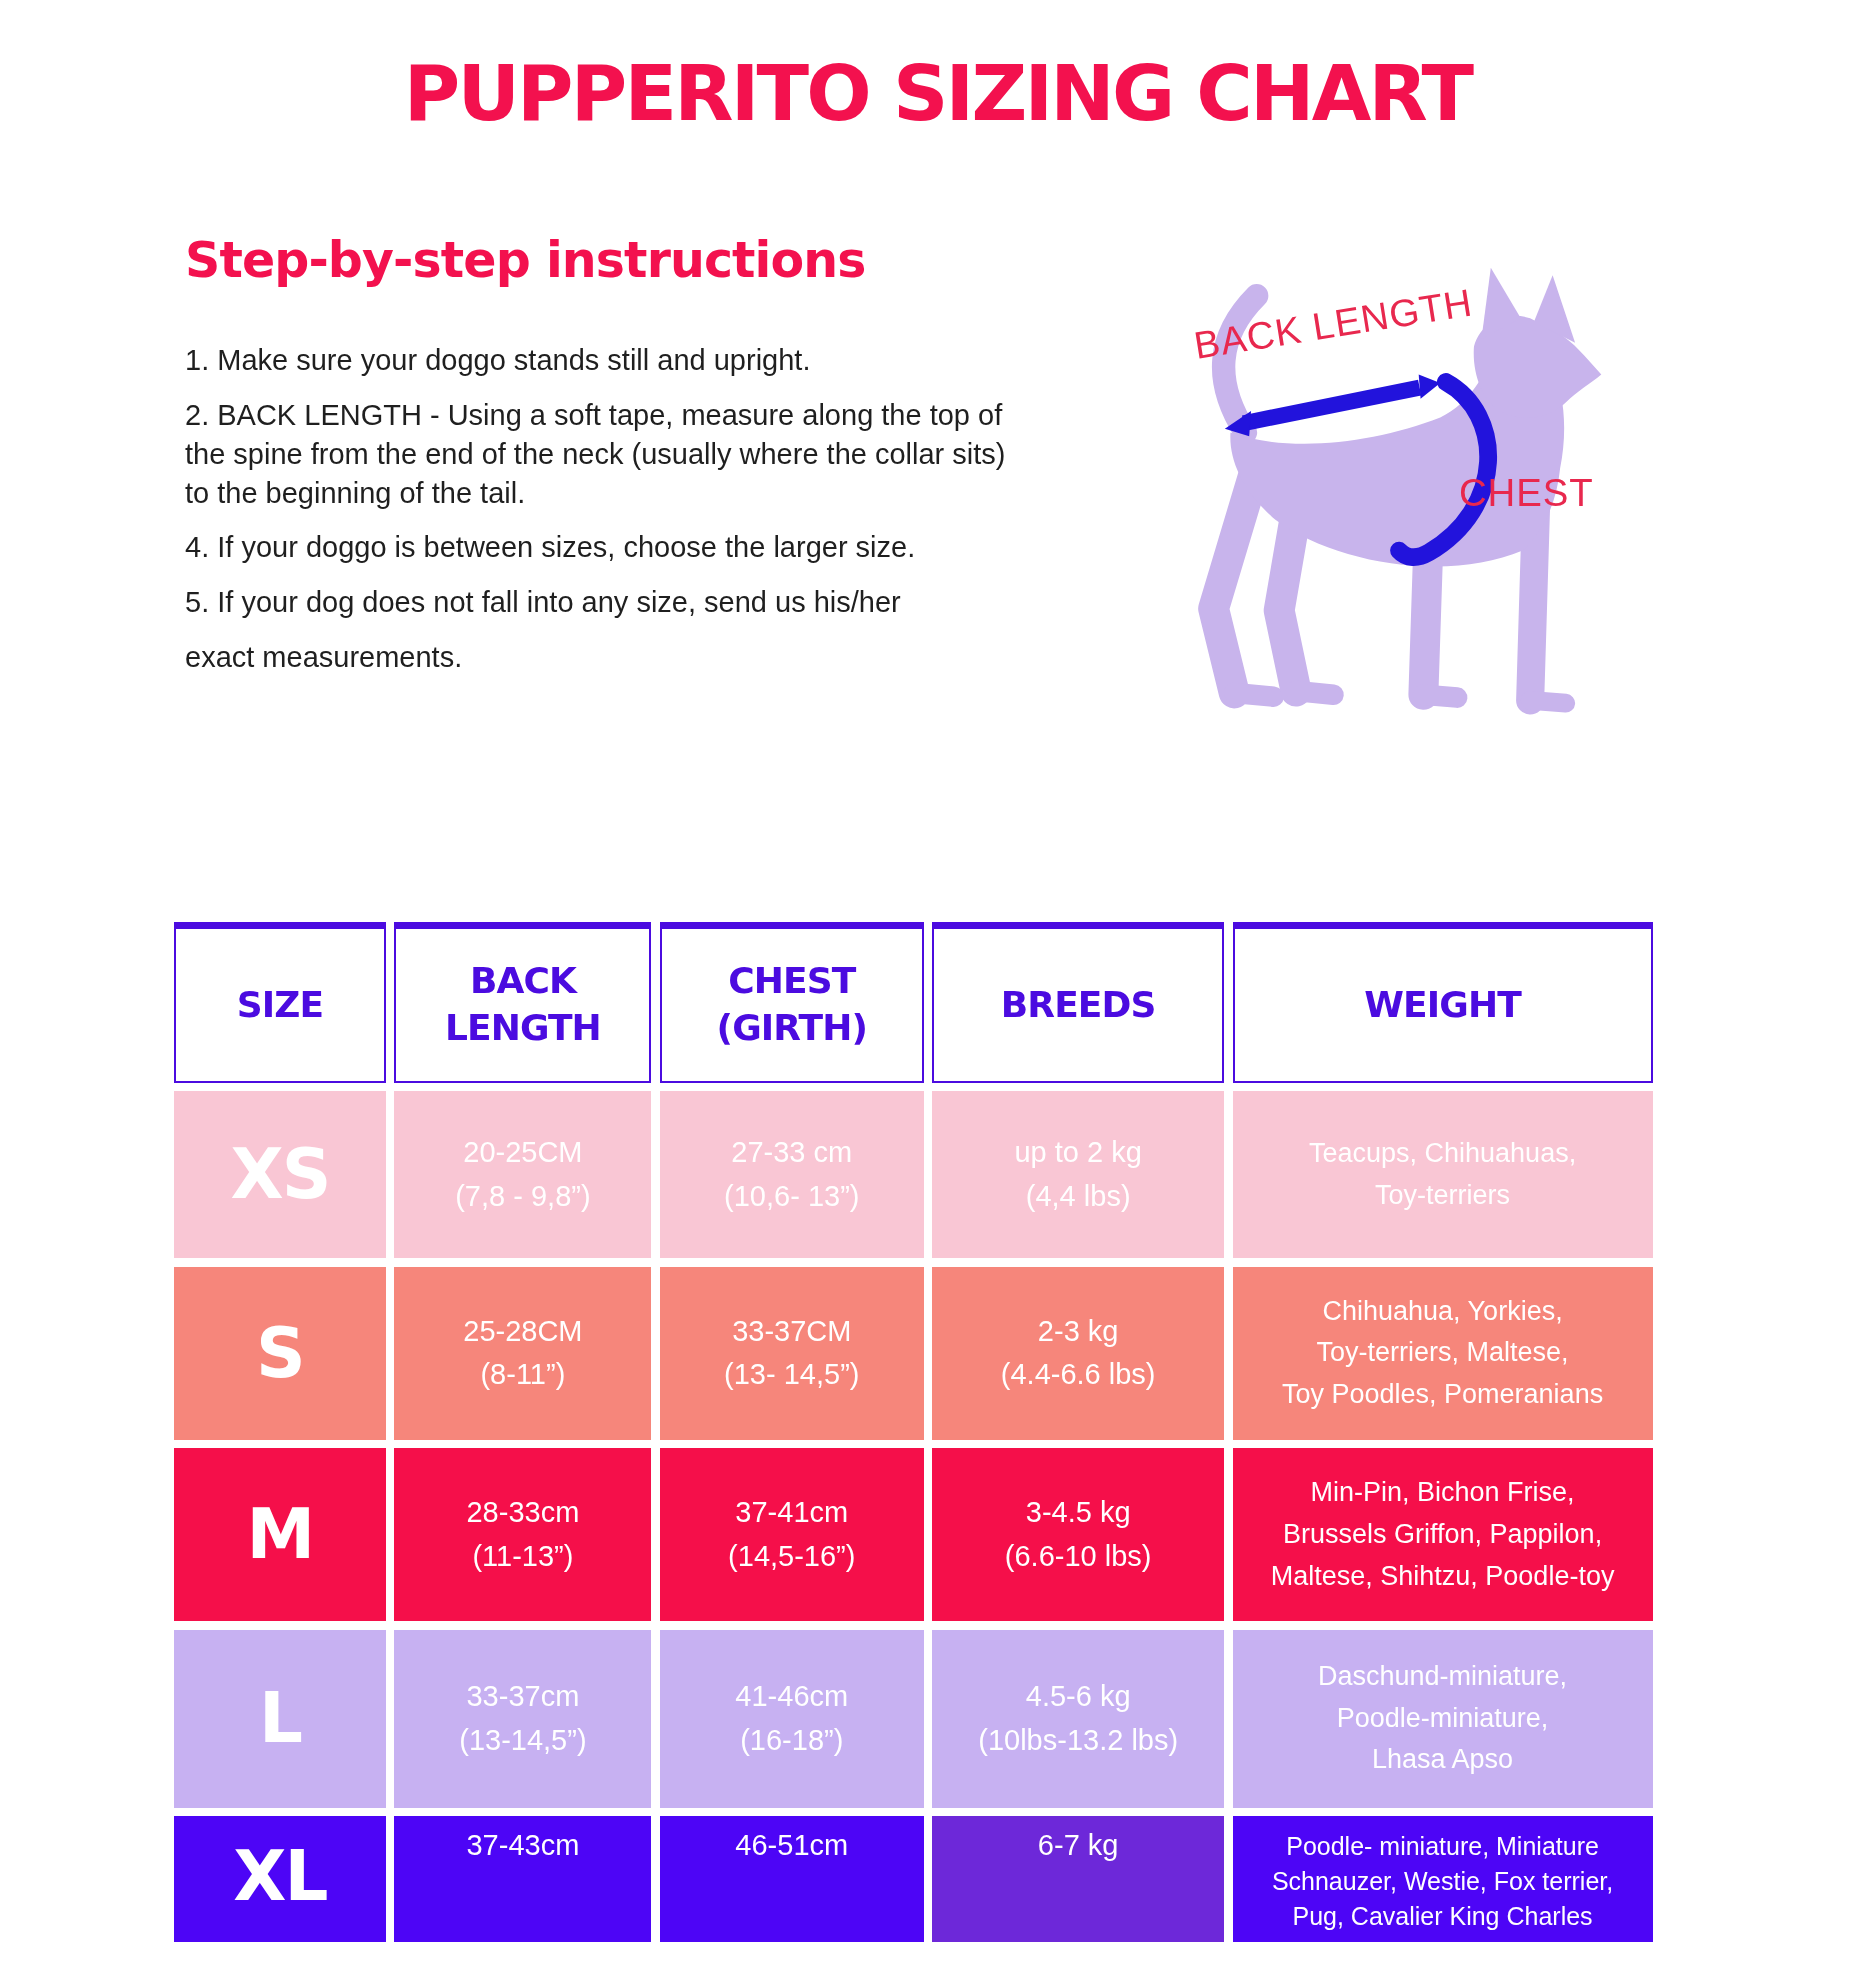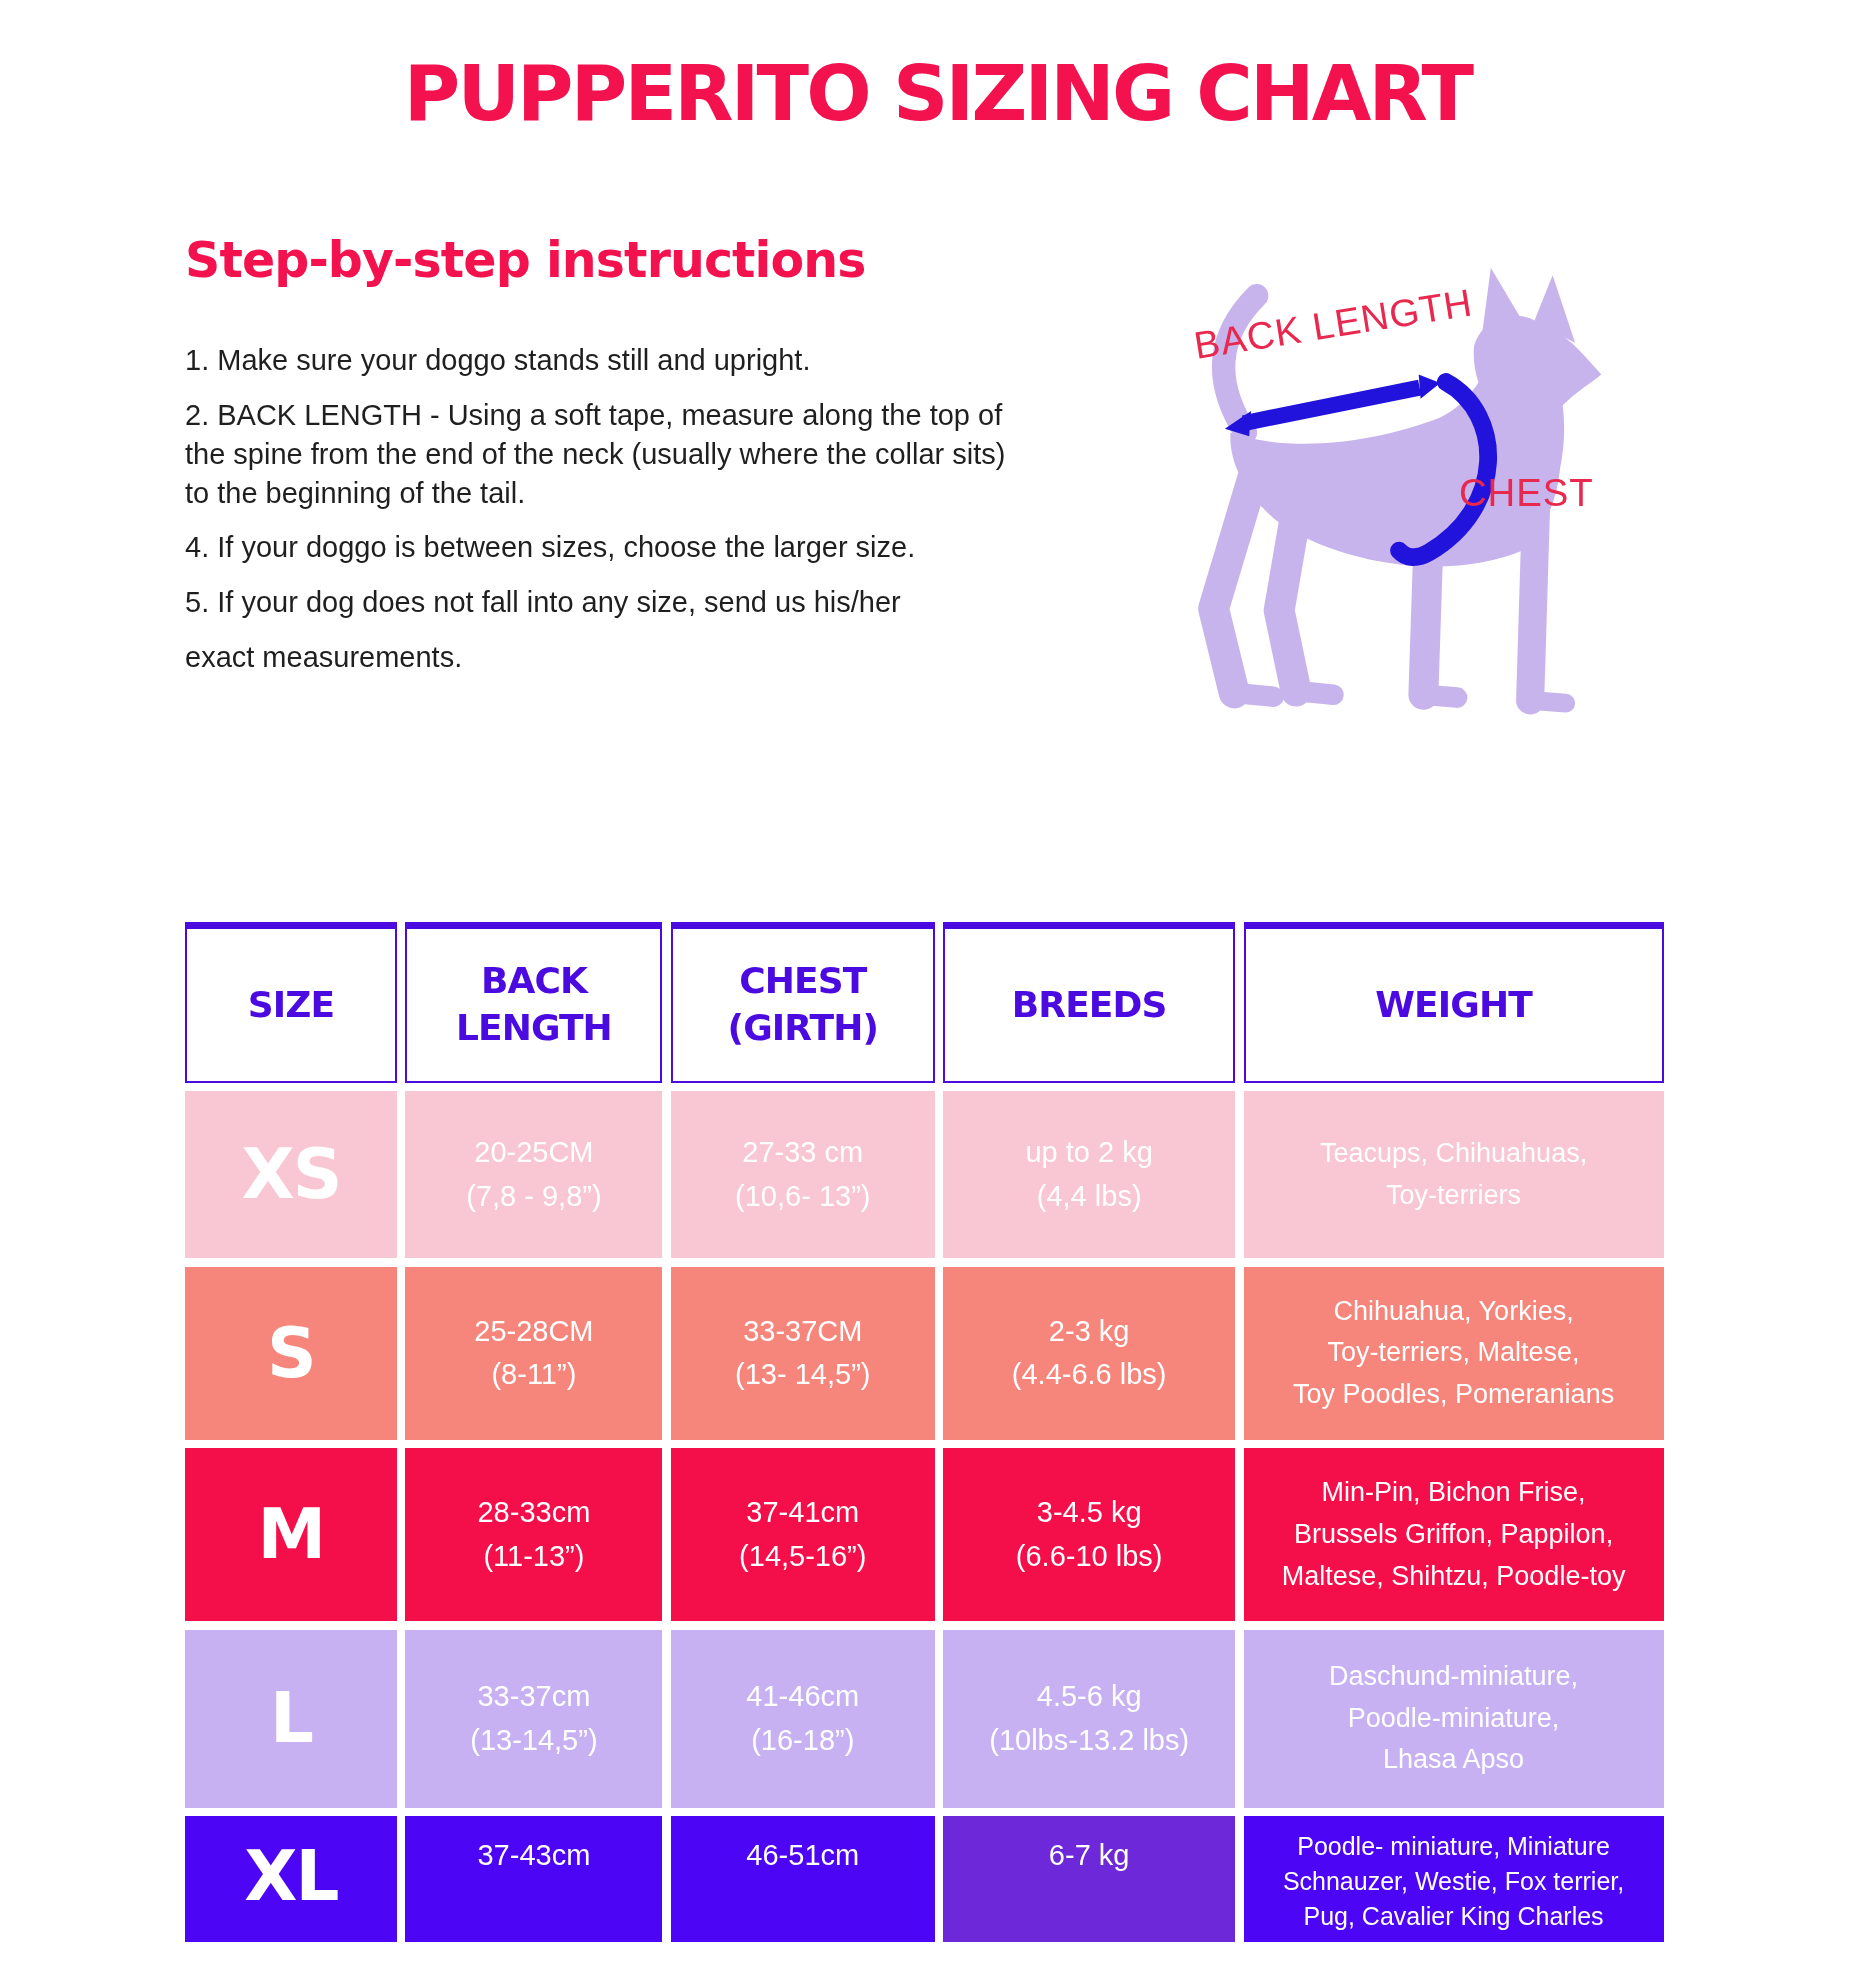--- a/index.html
+++ b/index.html
@@ -33,21 +33,21 @@
   .dog-figure{
     position:absolute;left:1148px;top:234px;width:562px;height:487px;
   }
   .notice{
     position:absolute;top:834px;left:0;width:100%;
     text-align:center;
     font-family:"DejaVu Sans",sans-serif;
     font-weight:bold;font-size:28px;letter-spacing:-0.9px;
     color:#5911E0;
   }
-  .size-table{position:absolute;top:922px;left:185px;}
+  .size-table{position:absolute;top:922px;left:174px;}
   .trow{
     display:grid;
     grid-template-columns:212px 257px 264px 292px 420px;
     column-gap:8.4px;
     margin-bottom:8.4px;
   }
   .cell{
     display:flex;flex-direction:column;
     align-items:center;justify-content:center;
     text-align:center;color:#ffffff;
@@ -65,21 +65,21 @@
   .row-xs{height:167px;}
   .row-s{height:173px;}
   .row-m{height:173px;}
   .row-l{height:178px;}
   .row-xl{height:126px;}
   .size-cell{
     font-family:"DejaVu Sans",sans-serif;
     font-weight:bold;font-size:69px;letter-spacing:-1.9px;
   }
   .breeds-cell{font-size:27px;line-height:1.55;}
-  .row-xl .cell{justify-content:flex-start;padding-top:18px;box-sizing:border-box;}
+  .row-xl .cell{justify-content:flex-start;padding-top:8px;box-sizing:border-box;}
   .row-xl .size-cell{padding-top:9.4px;}
   .row-xl .breeds-cell{font-size:25px;line-height:1.4;padding-top:13px;}
 </style>
 </head>
 <body>
 
 <div class="page">
 
   <div class="title">PUPPERITO SIZING CHART</div>
 

